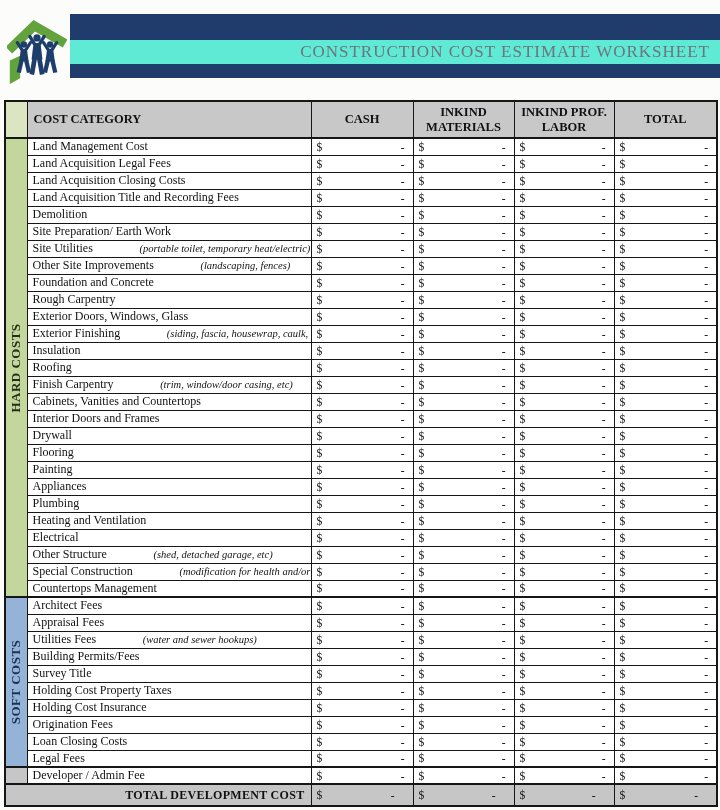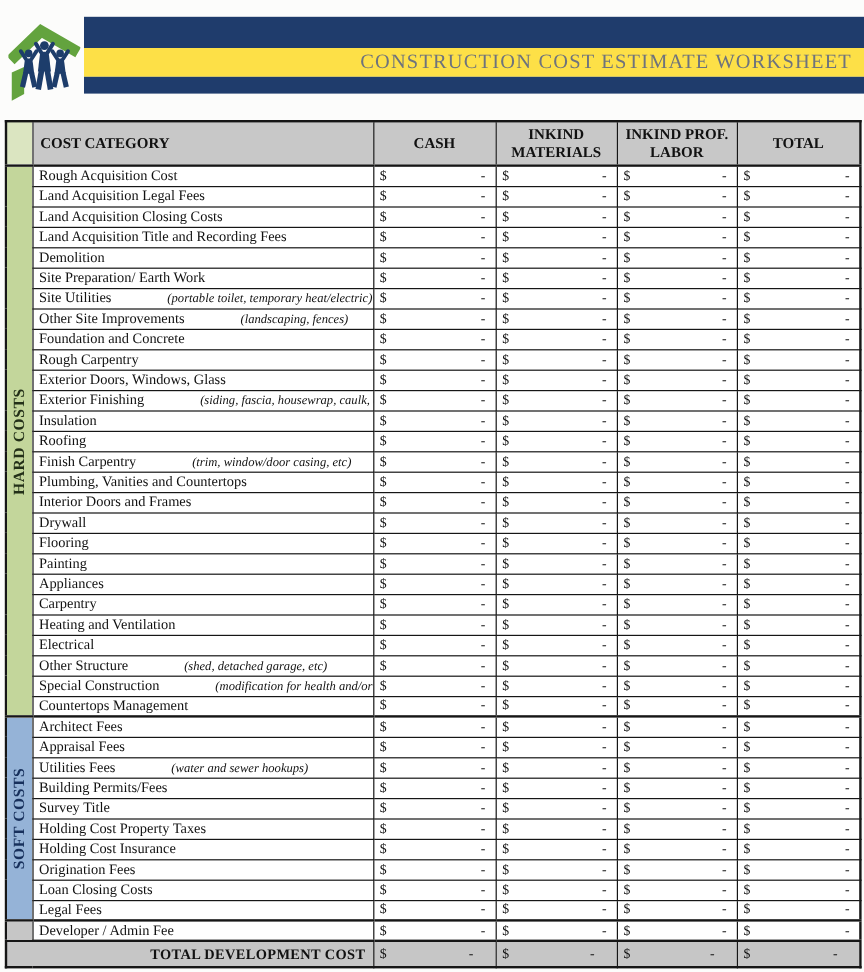--- a/index.html
+++ b/index.html
@@ -9,21 +9,21 @@
   }
   *{box-sizing:border-box; margin:0; padding:0;}
   html,body{width:720px; height:810px; overflow:hidden; background:#fcfcfb;}
   body{font-family:"Liberation Serif", serif; color:#111;}
 
   
   .masthead{position:relative; height:80px; margin-top:14px;}
   .logo{position:absolute; left:7px; top:2px; width:60px; height:72px;}
   .banner{margin-left:70px;}
   .bar-top{height:26px; background:var(--navy);}
-  .title-band{height:24px; background:#fde047; display:flex; align-items:center; justify-content:flex-end;}
+  .title-band{height:24px; background:#5eead4; display:flex; align-items:center; justify-content:flex-end;}
   .title-band span{font-size:17px; letter-spacing:1px; color:var(--title-text); padding-right:10px; white-space:nowrap;}
   .bar-bottom{height:14px; background:var(--navy);}
 
   
   table{border-collapse:collapse; table-layout:fixed; width:712px; margin:6px 4px 0 4px;
         border:2.5px solid var(--line);}
   th,td{border:1.5px solid var(--line); overflow:hidden;}
   thead th{background:var(--header-bg); font-size:12.5px; font-weight:bold; text-align:center;
            white-space:pre-line; line-height:1.2; height:37px; border-bottom:2.5px solid var(--line);}
   thead th.cat-head{text-align:left; padding-left:6px;}
@@ -109,21 +109,21 @@
       <th>INKIND PROF.
 LABOR</th>
       <th>TOTAL</th>
     </tr>
   </thead>
   <tbody id="rows">
       <tr class="section-start">
         <td rowspan="27" class="side hard">
           <span class="vert">HARD COSTS</span>
         </td>
-        <td class="cat"><span>Rough Acquisition Cost</span></td>
+        <td class="cat"><span>Land Management Cost</span></td>
         <td class="money">
           <span class="inner">
             <span>$</span>
             <span>-</span>
           </span>
         </td>
         <td class="money">
           <span class="inner">
             <span>$</span>
             <span>-</span>
@@ -514,21 +514,21 @@
           </span>
         </td>
         <td class="money">
           <span class="inner">
             <span>$</span>
             <span>-</span>
           </span>
         </td>
       </tr>
       <tr>
-        <td class="cat"><span>Plumbing, Vanities and Countertops</span></td>
+        <td class="cat"><span>Cabinets, Vanities and Countertops</span></td>
         <td class="money">
           <span class="inner">
             <span>$</span>
             <span>-</span>
           </span>
         </td>
         <td class="money">
           <span class="inner">
             <span>$</span>
             <span>-</span>
@@ -676,21 +676,21 @@
           </span>
         </td>
         <td class="money">
           <span class="inner">
             <span>$</span>
             <span>-</span>
           </span>
         </td>
       </tr>
       <tr>
-        <td class="cat"><span>Carpentry</span></td>
+        <td class="cat"><span>Plumbing</span></td>
         <td class="money">
           <span class="inner">
             <span>$</span>
             <span>-</span>
           </span>
         </td>
         <td class="money">
           <span class="inner">
             <span>$</span>
             <span>-</span>

